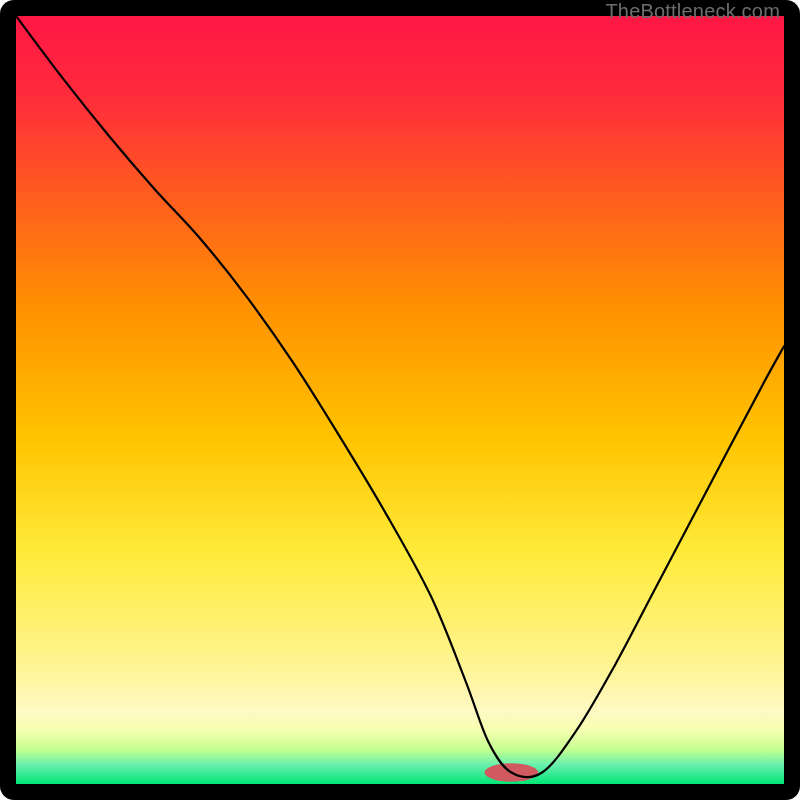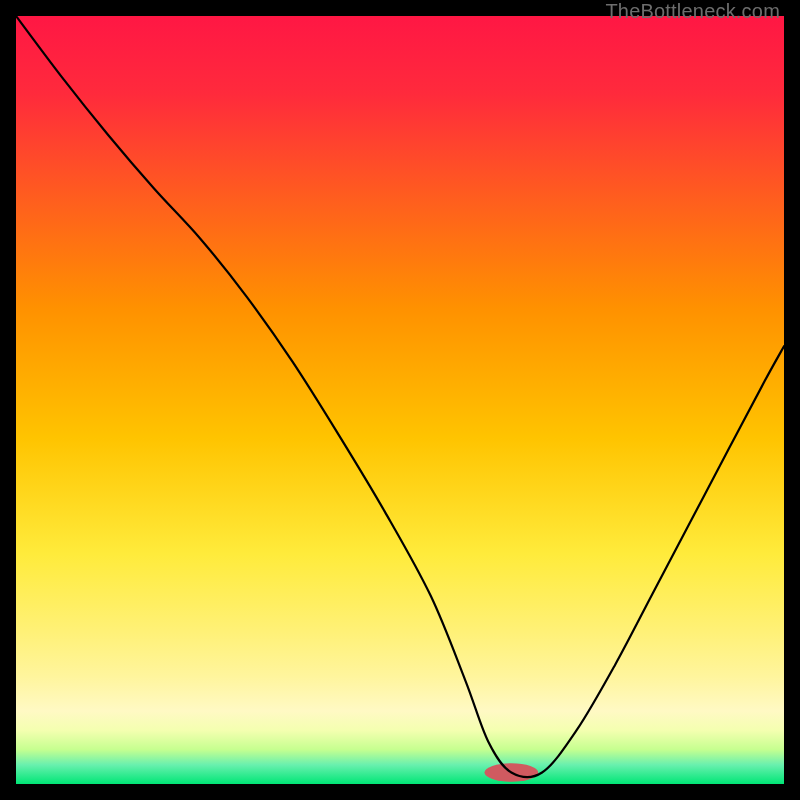--- a/index.html
+++ b/index.html
@@ -8,20 +8,21 @@
     width: 800px;
     height: 800px;
     overflow: hidden;
     font-family: Arial, Helvetica, sans-serif;
   }
   .frame {
     width: 800px;
     height: 800px;
     background: #000;
     position: relative;
+    border-radius: 14px;
   }
   .plot {
     position: absolute;
     left: 16px;
     top: 16px;
     width: 768px;
     height: 768px;
   }
   .watermark {
     position: absolute;

